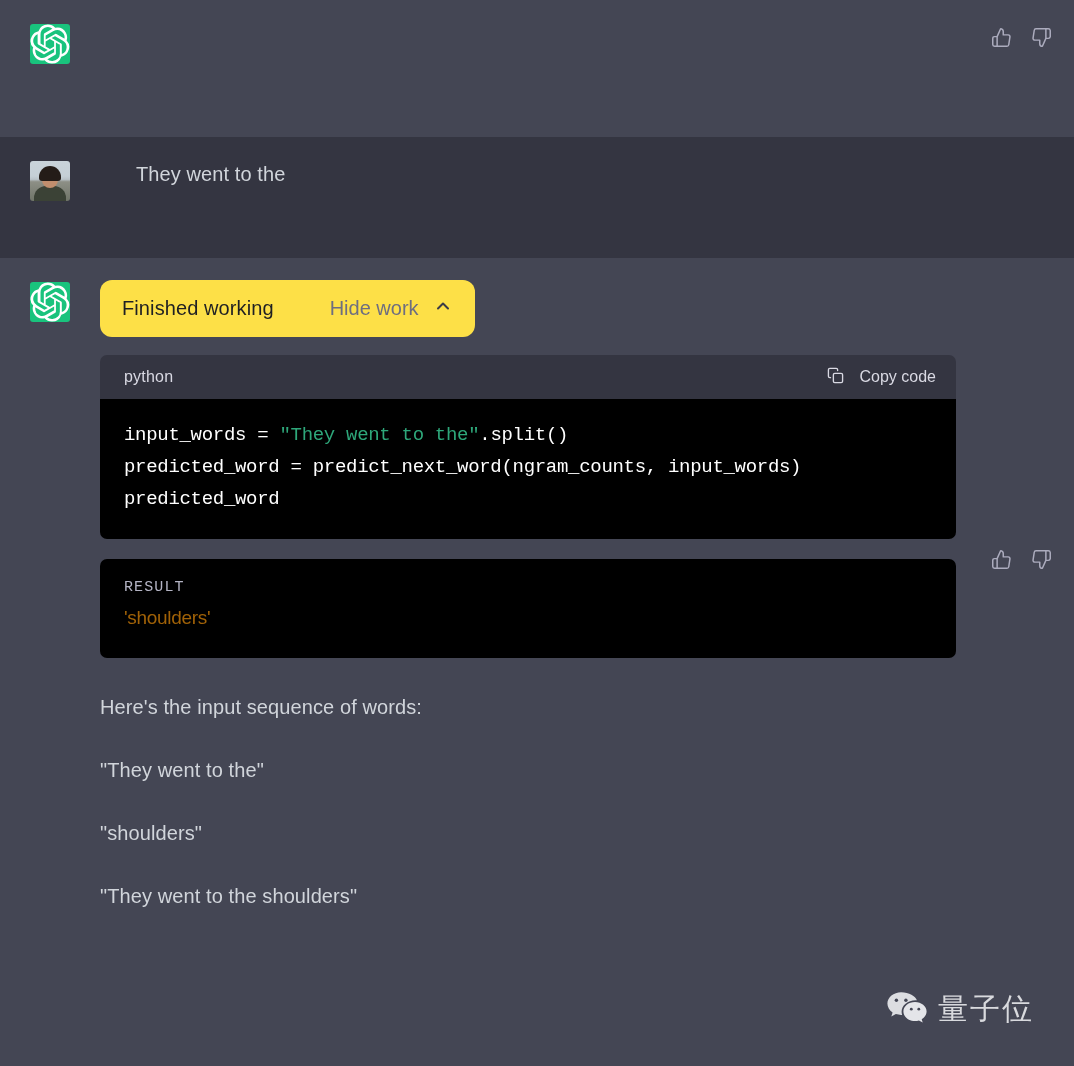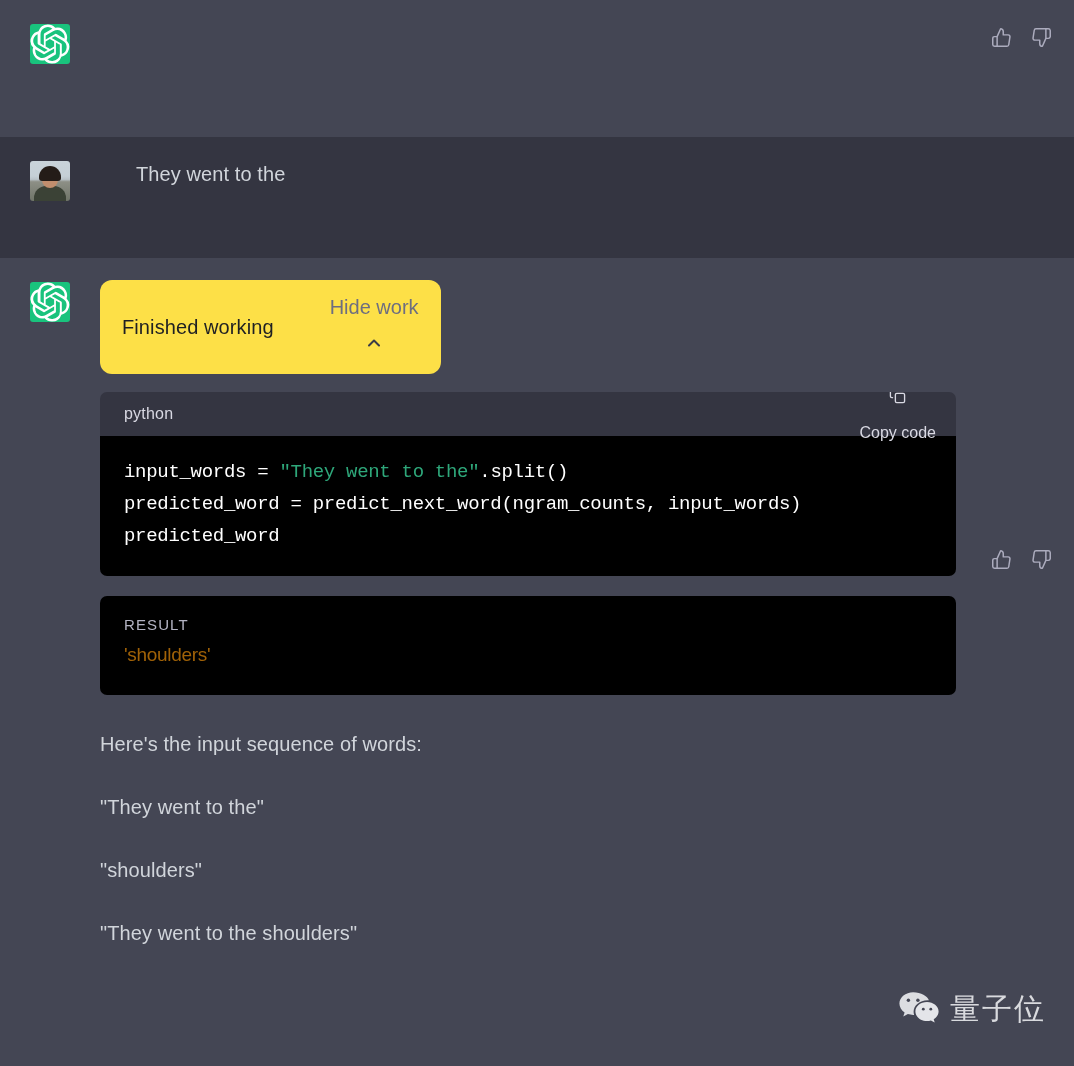--- a/index.html
+++ b/index.html
@@ -132,21 +132,20 @@
     font-size: 20px;
     color: #1f2023;
     letter-spacing: 0.1px;
   }
   .work-toggle {
     display: flex;
     align-items: center;
     gap: 14px;
     font-size: 20px;
     color: #6e6e80;
-    flex-direction: column;
   }
   .chev { display: block; }
 
   
   .codeblock {
     width: 856px;
     border-radius: 7px;
     overflow: hidden;
     margin-bottom: 20px;
   }
@@ -163,21 +162,20 @@
     color: #d9d9e3;
     letter-spacing: 0.2px;
   }
   .copy-btn {
     display: flex;
     align-items: center;
     gap: 16px;
     font-size: 16px;
     color: #d9d9e3;
     cursor: pointer;
-    flex-direction: column;
   }
   .code-body {
     background: #000000;
     padding: 20px 24px 24px 24px;
     font-family: "Liberation Mono", "DejaVu Sans Mono", monospace;
     font-size: 19px;
     line-height: 32px;
     color: #ffffff;
     white-space: pre;
     letter-spacing: -0.3px;
@@ -186,38 +184,38 @@
 
   
   .resultblock {
     width: 856px;
     background: #000000;
     border-radius: 7px;
     padding: 20px 24px 26px 24px;
     margin-bottom: 34px;
   }
   .result-label {
-    font-family: Liberation Sans, sans-serif;
+    font-family: Liberation Mono, monospace;
     font-size: 15px;
     letter-spacing: 1.1px;
     color: #b4b4c4;
     margin-bottom: 8px;
   }
   .result-value {
     font-family: Liberation Sans, sans-serif;
     font-size: 19px;
     line-height: 28px;
     color: #a16207;
     letter-spacing: -0.3px;
   }
 
   
   .watermark {
     position: absolute;
-    right: 28px;
+    right: 40px;
     bottom: 36px;
     display: flex;
     align-items: center;
     gap: 10px;
     opacity: 0.92;
   }
   .wm-text {
     font-family: "DejaVu Sans", sans-serif;
     font-size: 30px;
     color: #e6e7ea;

